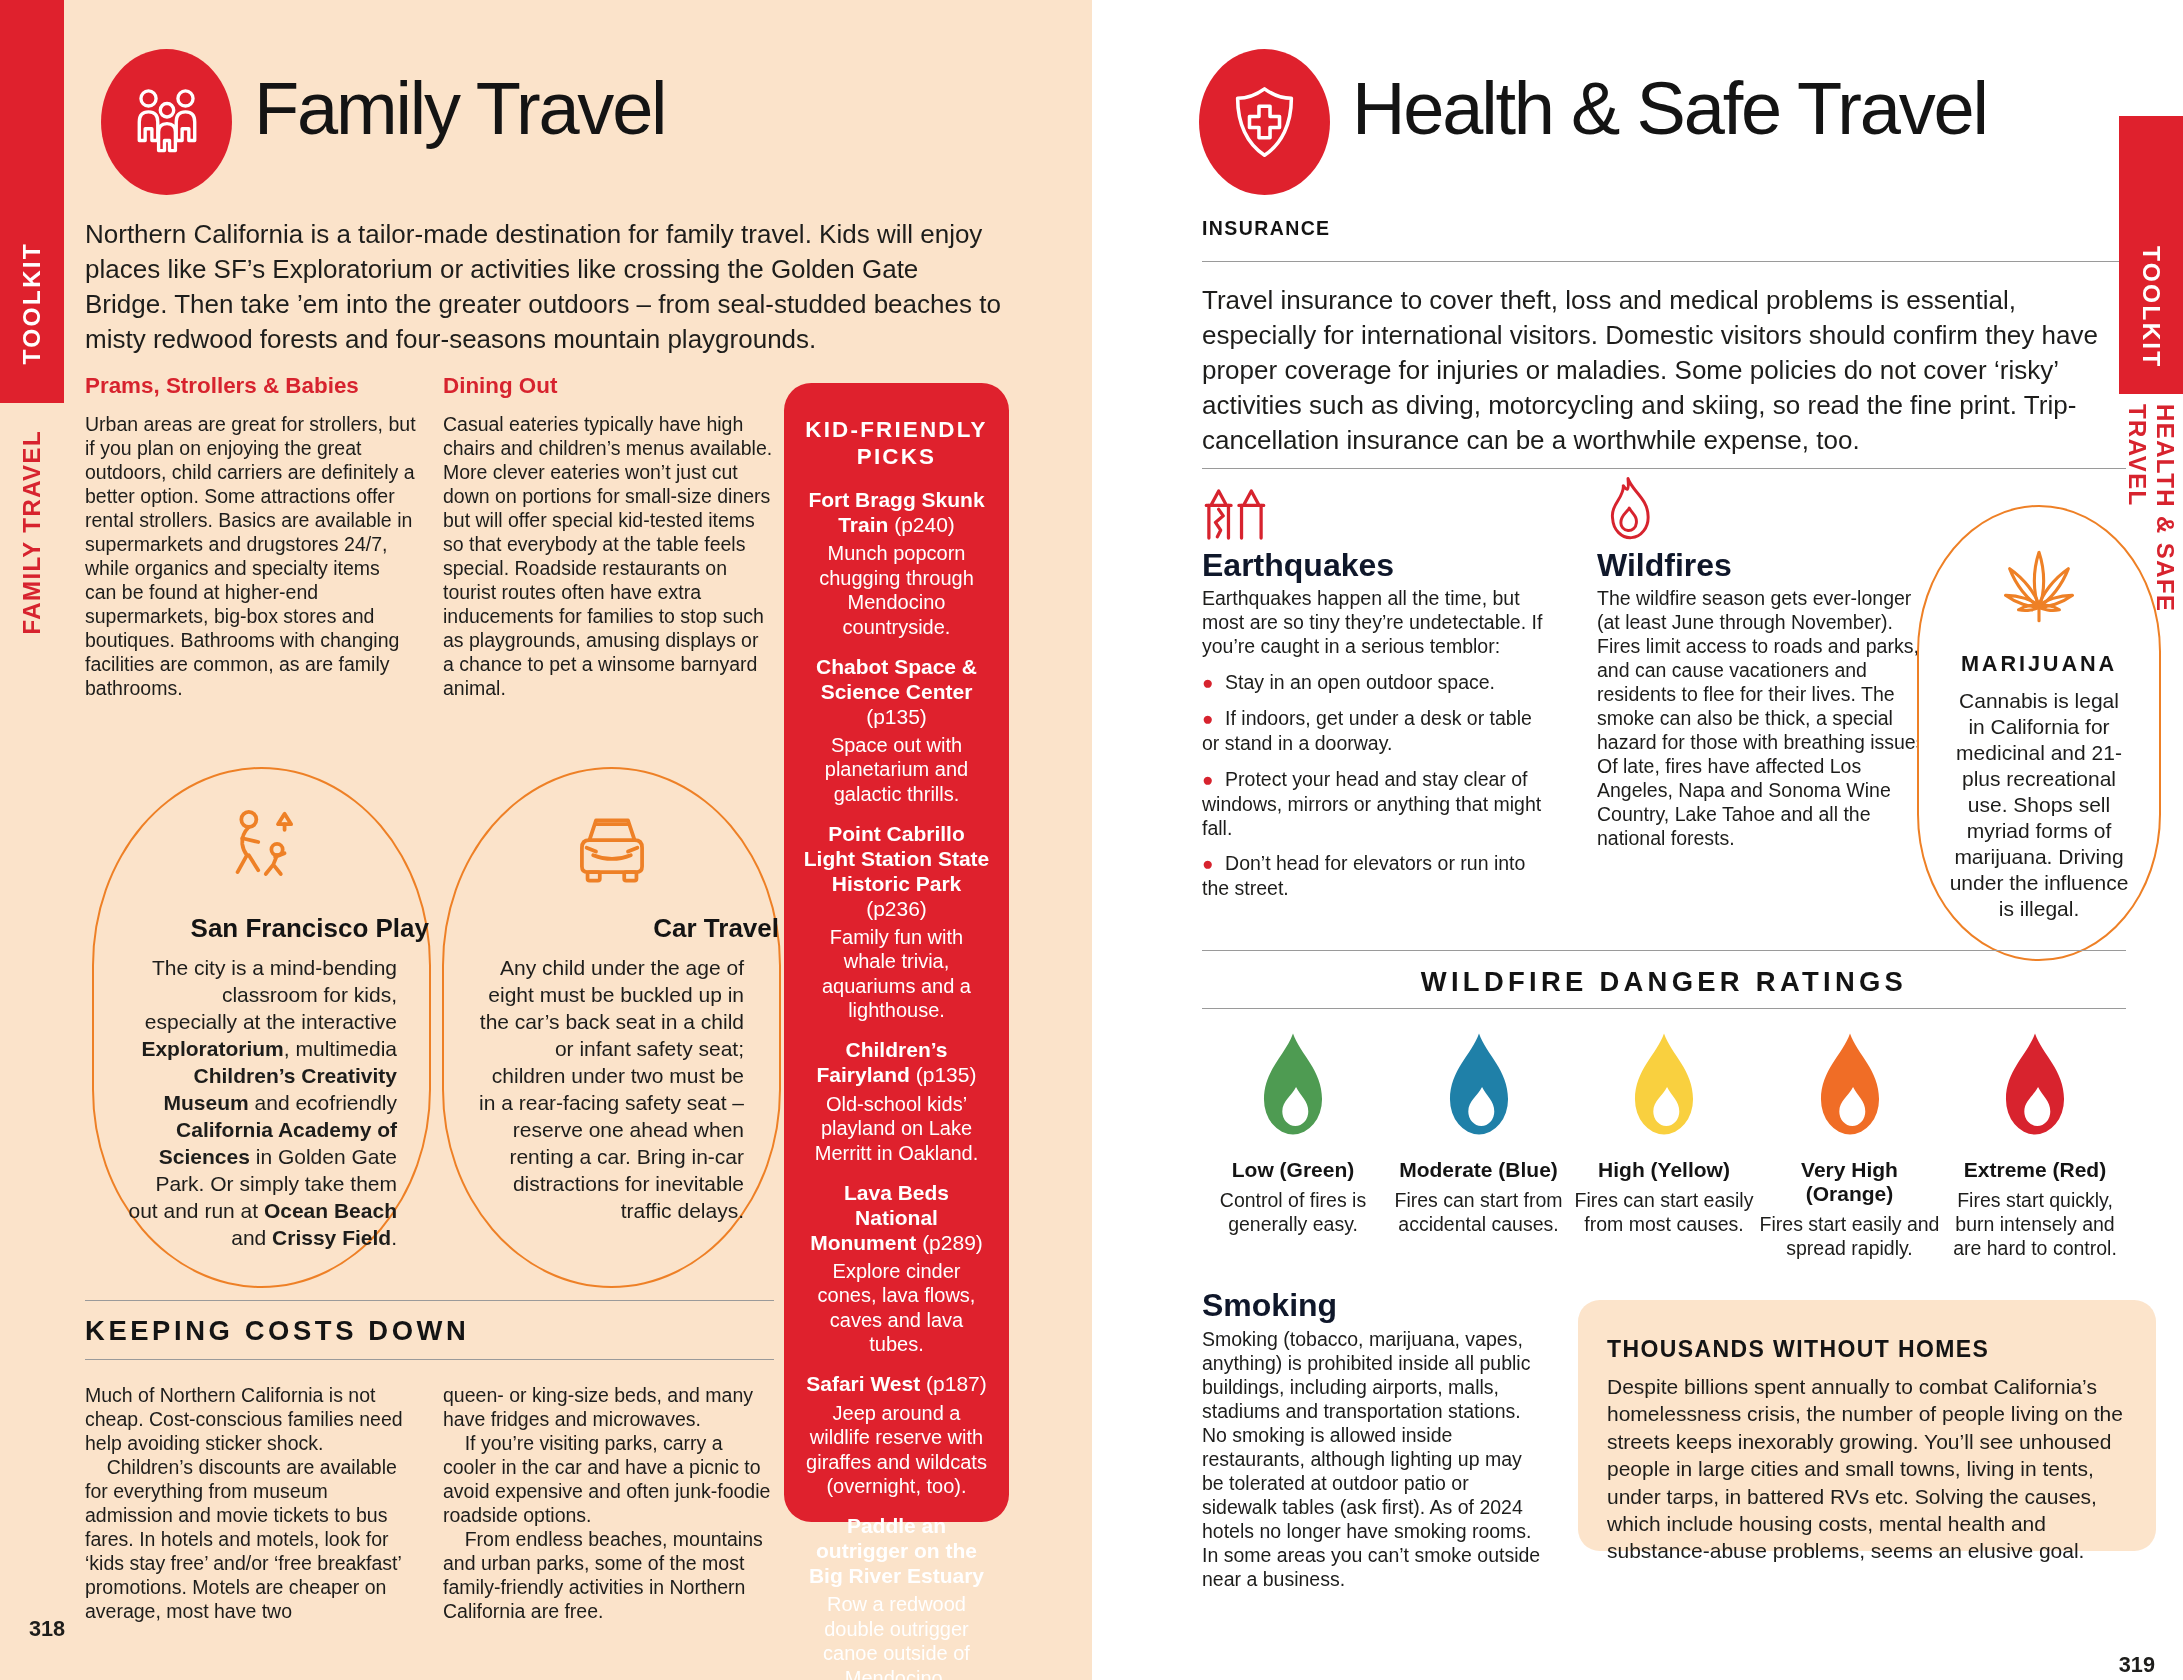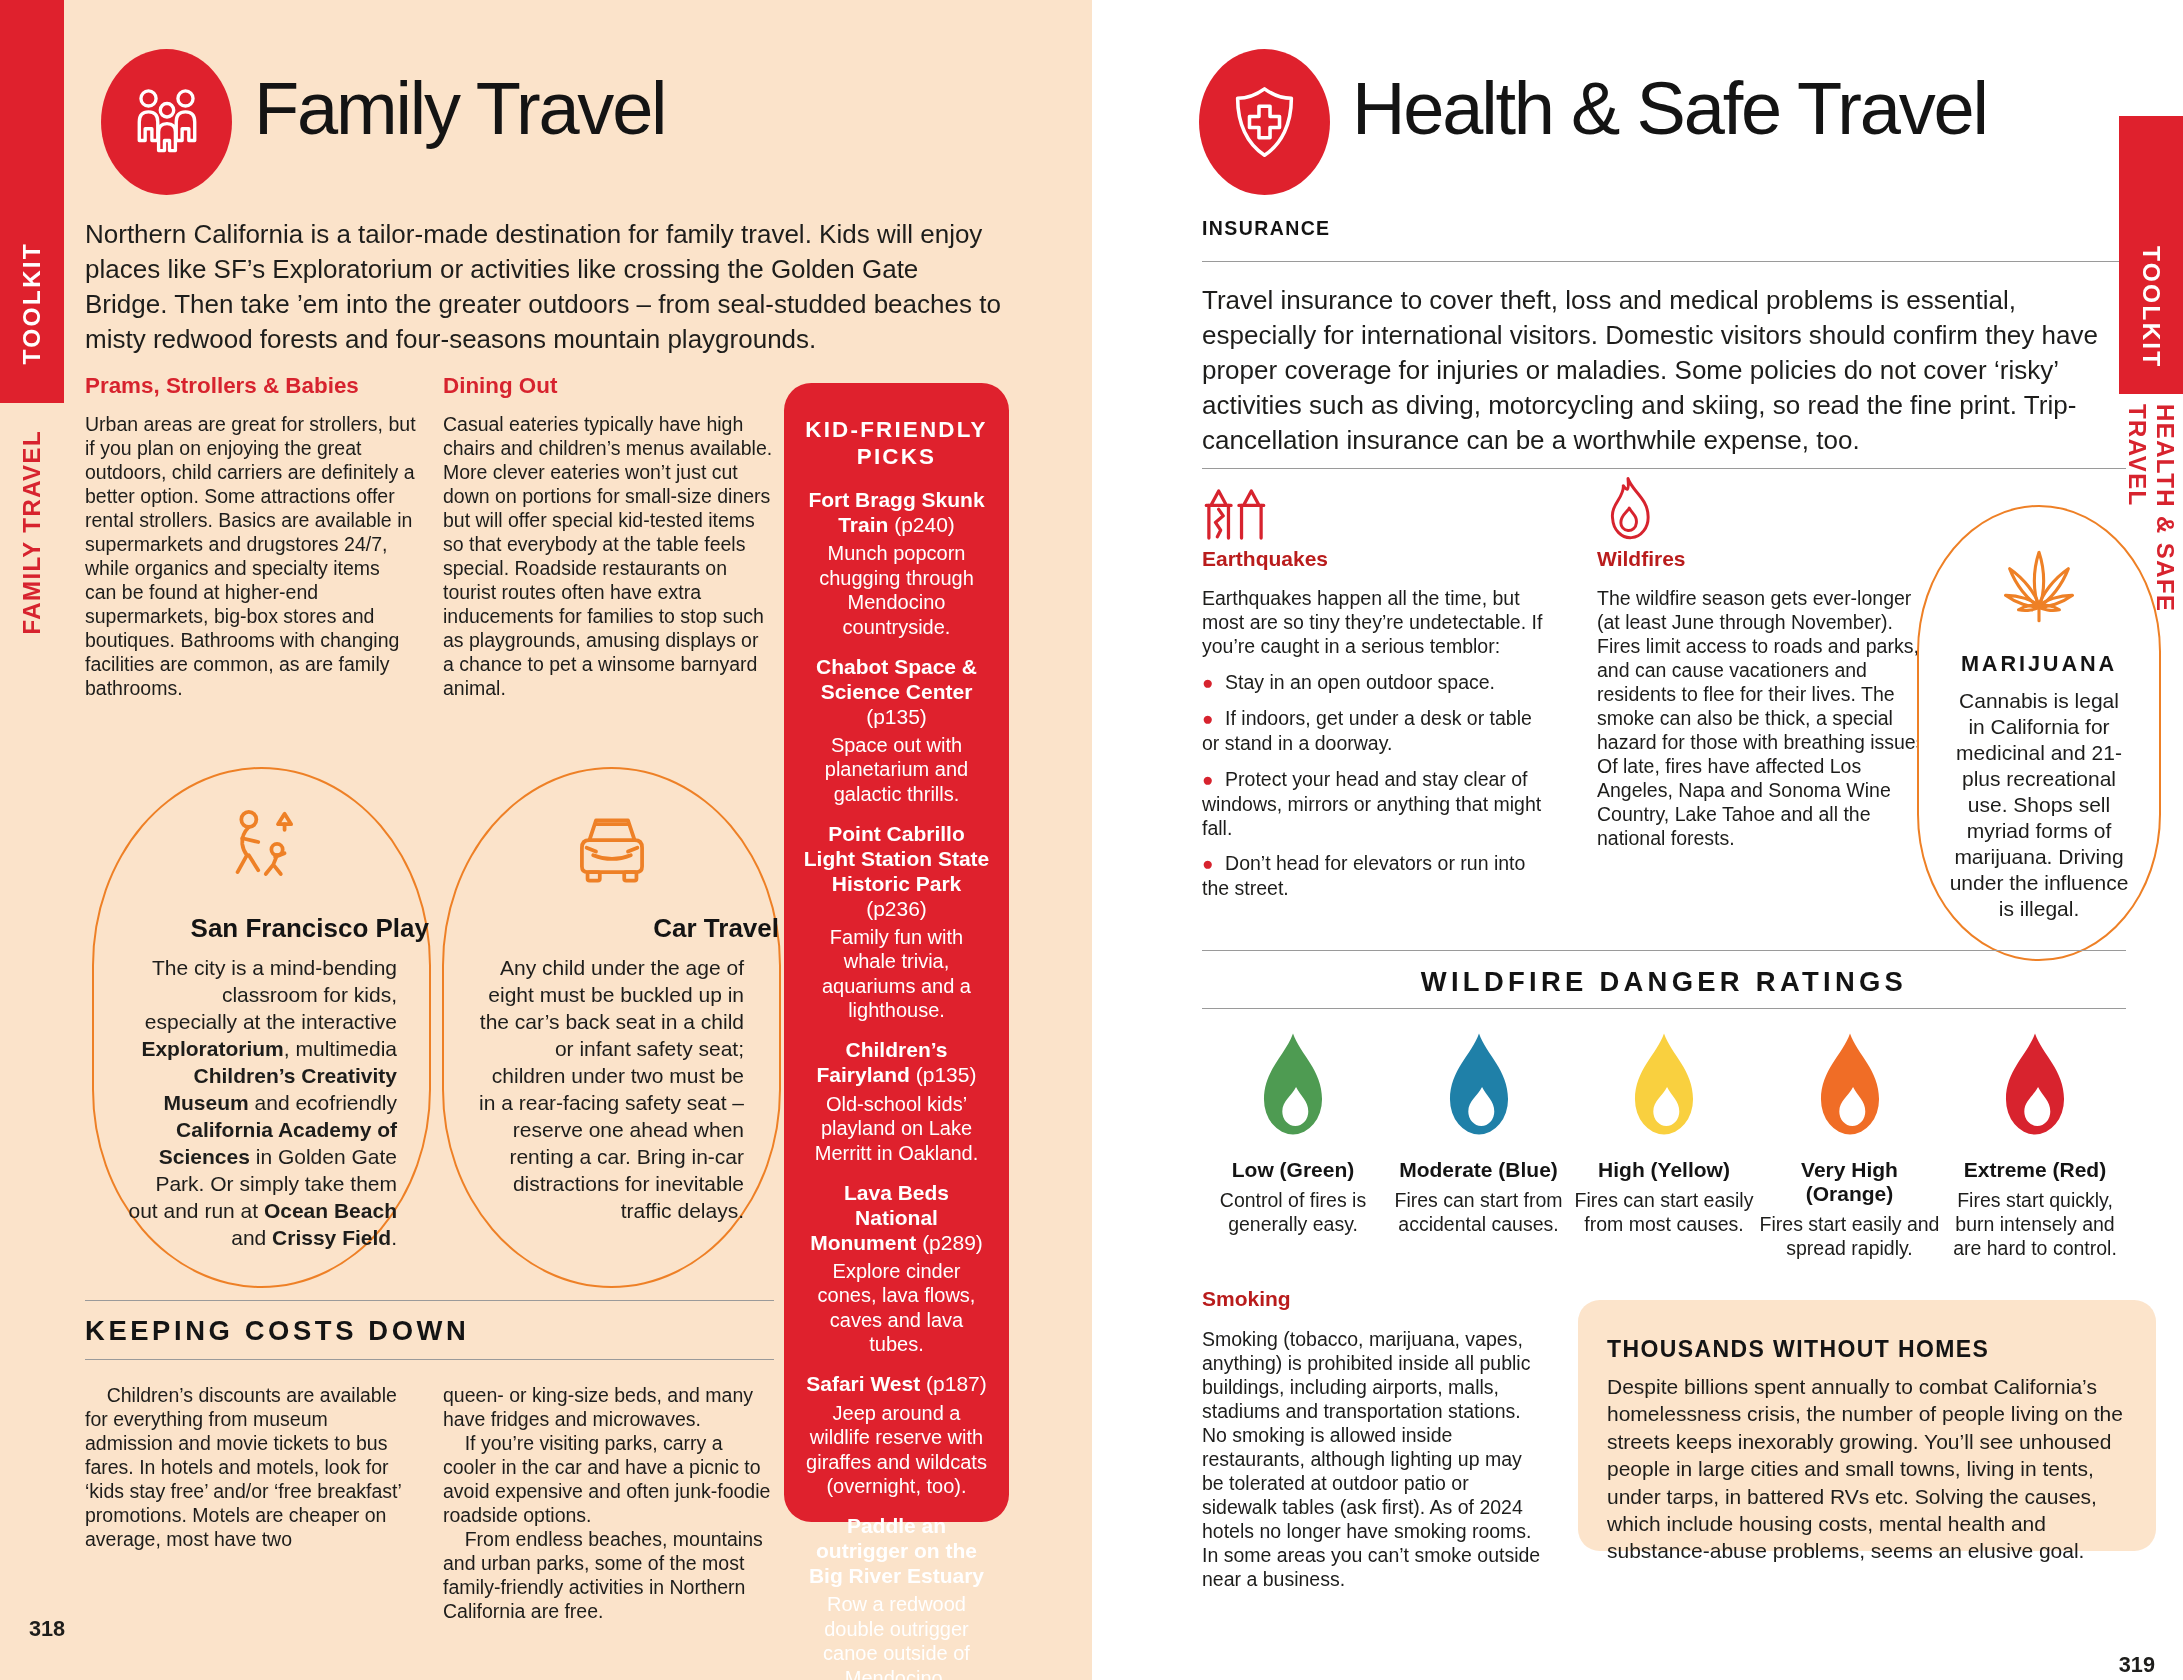--- a/index.html
+++ b/index.html
@@ -37,21 +37,21 @@
   .pick-head{font-size:21px;line-height:25px;}
   .pick-desc{font-size:20px;line-height:24.5px;margin-top:4.3px;}
 
   
   .oval{border:2.9px solid #ee8026;box-sizing:border-box;text-align:right;background:transparent;}
   .oval-head{font-size:26px;font-weight:700;color:#141414;}
   .oval-body{font-size:21px;line-height:27px;color:#1d1d1b;}
   .oval-body b, .colbody b {font-weight:700;}
 
   
-  .subject-head{font-size:21px;font-weight:700;color:#b91c1c;}
+  .subject-head{font-size:32px;font-weight:700;color:#0f172a;}
   .bullet{margin-top:11.6px;}
   .bullet .dot{color:#d7232e;font-size:19px;margin-right:11.6px;}
 
   .capsule{border:2.9px solid #ee8026;box-sizing:border-box;text-align:center;background:#fff;}
   .capsule-head{font-size:21.7px;font-weight:700;letter-spacing:2.9px;color:#141414;}
   .capsule-body{font-size:21px;line-height:26px;color:#1d1d1b;}
 
   .ratings-title{font-size:27.4px;font-weight:700;letter-spacing:4.3px;color:#141414;text-align:center;}
   .rating-col{width:182px;text-align:center;}
   .rating-label{font-size:21px;font-weight:700;color:#141414;margin-top:19px;}
@@ -167,20 +167,21 @@
       </div>
       <div class="oval-head" style="margin-top:19px;">Car Travel</div>
       <div class="oval-body" style="margin:10px 35px 0 35px;">Any child under the age of eight must be buckled up in the car’s back seat in a child or infant safety seat; children under two must be in a rear-facing safety seat – reserve one ahead when renting a car. Bring in-car distractions for inevitable traffic delays.</div>
     </div>
 
     <div class="abs rule-thin" style="left:85px;top:1300px;width:689px;"></div>
     <div class="abs smallcaps-head" style="left:85px;top:1315px;font-size:27.4px;">KEEPING COSTS DOWN</div>
     <div class="abs rule-thin" style="left:85px;top:1359px;width:689px;"></div>
 
     <div class="abs colbody" style="left:85px;top:1383px;width:331px;">
+      <div>Much of Northern California is not cheap. Cost-conscious families need help avoiding sticker shock.</div>
       <div class="indent">Children’s discounts are available for everything from museum admission and movie tickets to bus fares. In hotels and motels, look for ‘kids stay free’ and/or ‘free breakfast’ promotions. Motels are cheaper on average, most have two</div>
     </div>
     <div class="abs colbody" style="left:443px;top:1383px;width:331px;">
       <div>queen- or king-size beds, and many have fridges and microwaves.</div>
       <div class="indent">If you’re visiting parks, carry a cooler in the car and have a picnic to avoid expensive and often junk-foodie roadside options.</div>
       <div class="indent">From endless beaches, mountains and urban parks, some of the most family-friendly activities in Northern California are free.</div>
     </div>
 
     <div class="abs pagenum" style="left:29px;top:1616px;">318</div>
   </div>

